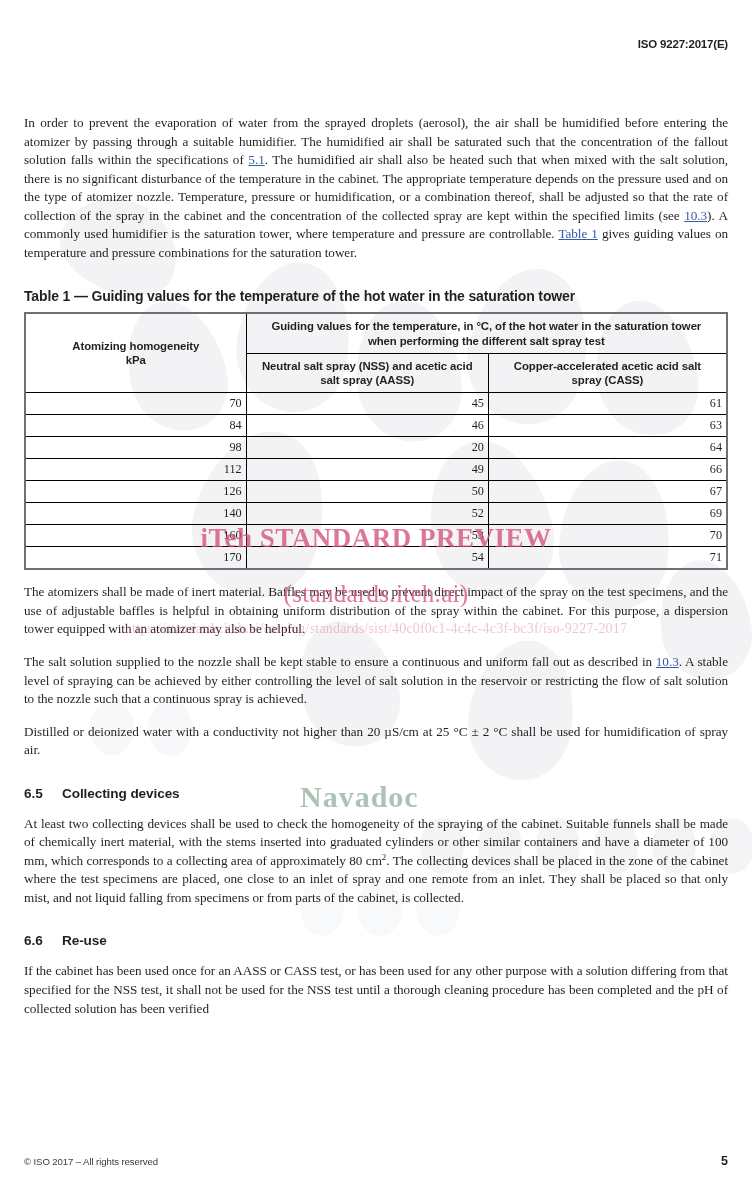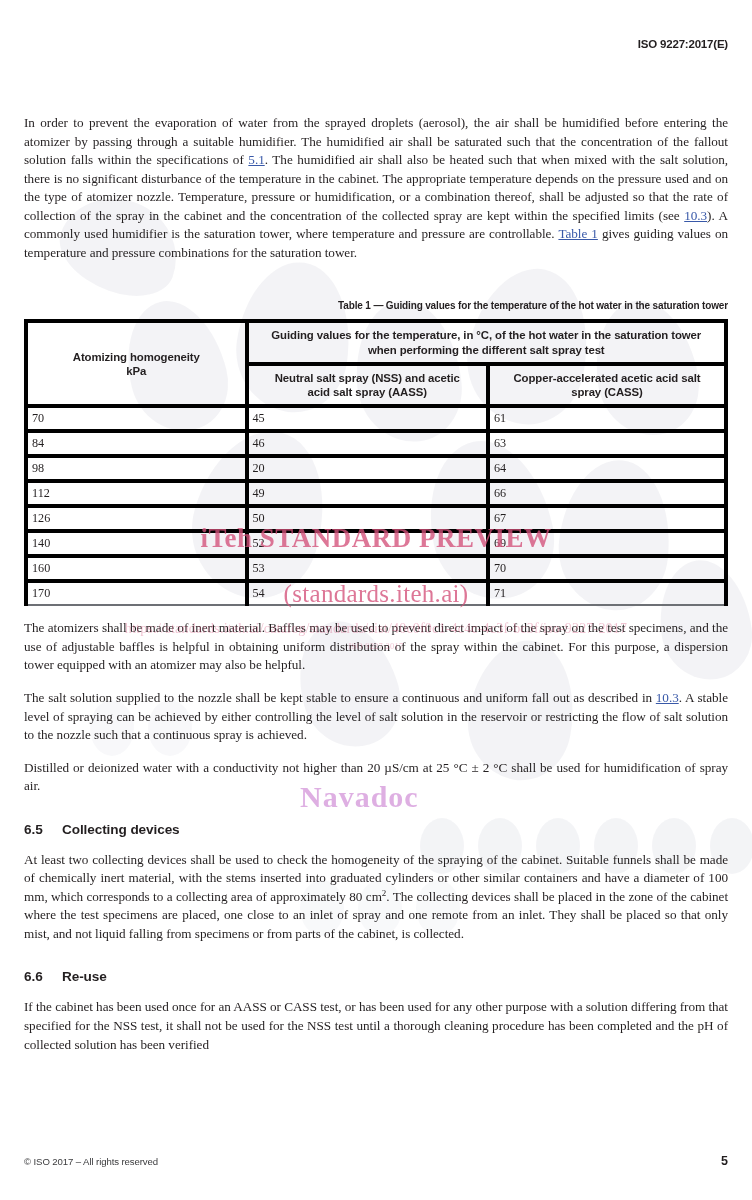--- a/index.html
+++ b/index.html
@@ -45,21 +45,21 @@
   .dot-row .dot { width: 44px; height: 56px; background: #e9eaef; border-radius: 50%; }
   .dot-row.r1 { left: 420px; top: 818px; }
   .dot-row.r2 { left: 300px; top: 880px; opacity: .28; }
   .dot-row.r3 { left: 90px; top: 700px; opacity: .3; }
 
   .faint-word {
     position: absolute;
     font-family: "Liberation Serif", serif;
     font-weight: bold;
     letter-spacing: 1px;
-    color: #a21caf;
+    color: #14532d;
     opacity: .35;
     white-space: nowrap;
   }
 
   
   #preview-watermark {
     position: absolute;
     left: 0;
     right: 0;
     top: 524px;
@@ -123,54 +123,54 @@
   }
   #para-intro { margin-top: 64px; margin-bottom: 0; }
   a.xref {
     color: #3858a8;
     text-decoration: underline;
   }
   sup { font-size: .68em; vertical-align: super; line-height: 0; }
 
   
   .table-caption {
-    text-align: right;
-    font-family: "Liberation Sans", sans-serif;
-    font-weight: bold;
-    font-size: 10px;
-    margin: 38px 0 8px 0;
+    text-align: left;
+    font-family: "Liberation Sans", sans-serif;
+    font-weight: bold;
+    font-size: 14px;
+    margin: 26px 0 8px 0;
     letter-spacing: -.15px;
   }
   table.iso {
     width: 100%;
     border-collapse: collapse;
     font-size: 11.6px;
     position: relative;
     z-index: 4;
     background: transparent;
   }
   table.iso td, table.iso th {
-    border: 4px solid #000000;
+    border: 1px solid #000000;
     padding: 3px 5px;
     font-weight: normal;
   }
   table.iso thead th {
     font-family: "Liberation Sans", sans-serif;
     font-weight: bold;
     font-size: 11.4px;
     text-align: center;
     line-height: 1.25;
     letter-spacing: -.1px;
     vertical-align: middle;
   }
   table.iso thead th.rowspan-head { padding: 6px 8px; }
   table.iso thead th.span-head { padding: 5px 10px; }
   table.iso thead th.sub-head { padding: 5px 14px; }
   table.iso tbody td {
-    text-align: left;
+    text-align: right;
     font-size: 12.2px;
     padding: 3px 4px;
     height: 19px;
   }
   table.iso { border: 2px solid #6d7075; }
   table.iso tbody tr:last-child td { border-bottom: none; }
 
   
   h2.clause {
     font-family: "Liberation Sans", sans-serif;
@@ -234,21 +234,20 @@
   <div class="faint-word" style="left:300px; top:780px; font-size:30px;">Navadoc</div>
 </div>
 
 <div id="preview-watermark">
   <div class="wm-line1">iTeh STANDARD PREVIEW</div>
   <div class="wm-line2">(standards.iteh.ai)</div>
 </div>
 
 <div id="url-watermark">
   <div class="wm-url">https://standards.iteh.ai/catalog/standards/sist/40c0f0c1-4c4c-4c3f-bc3f/iso-9227-2017</div>
-  <div class="wm-ref">ISO 9227:2017</div>
 </div>
 
 <div id="page">
 
   <div id="running-header">ISO 9227:2017(E)</div>
 
   <p class="body" id="para-intro"><span>In order to prevent the evaporation of water from the sprayed droplets (aerosol), the air shall be humidified before entering the atomizer by passing through a suitable humidifier. The humidified air shall be saturated such that the concentration of the fallout solution falls within the specifications of </span><a class="xref" href="#">5.1</a><span>. The humidified air shall also be heated such that when mixed with the salt solution, there is no significant disturbance of the temperature in the cabinet. The appropriate temperature depends on the pressure used and on the type of atomizer nozzle. Temperature, pressure or humidification, or a combination thereof, shall be adjusted so that the rate of collection of the spray in the cabinet and the concentration of the collected spray are kept within the specified limits (see </span><a class="xref" href="#">10.3</a><span>). A commonly used humidifier is the saturation tower, where temperature and pressure are controllable. </span><a class="xref" href="#">Table 1</a><span> gives guiding values on temperature and pressure combinations for the saturation tower.</span></p>
 
   <div class="table-caption">Table 1 — Guiding values for the temperature of the hot water in the saturation tower</div>
 

